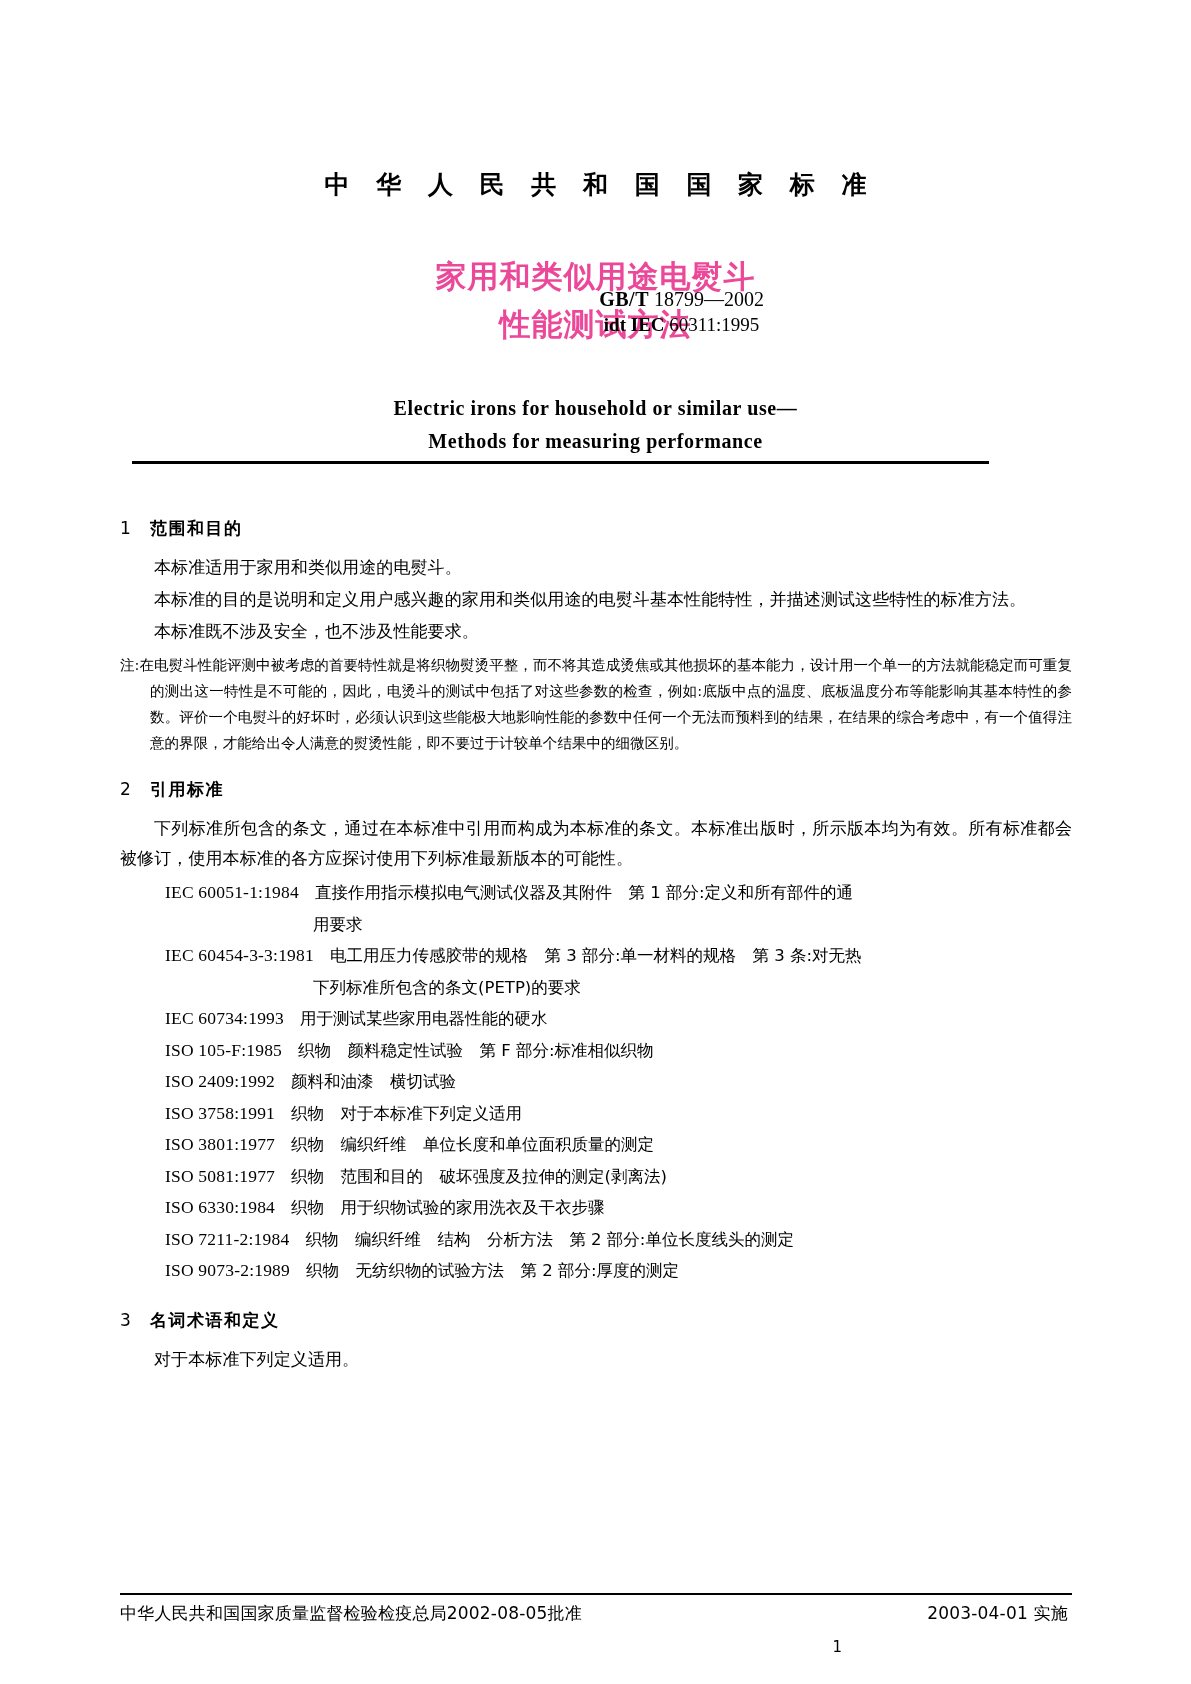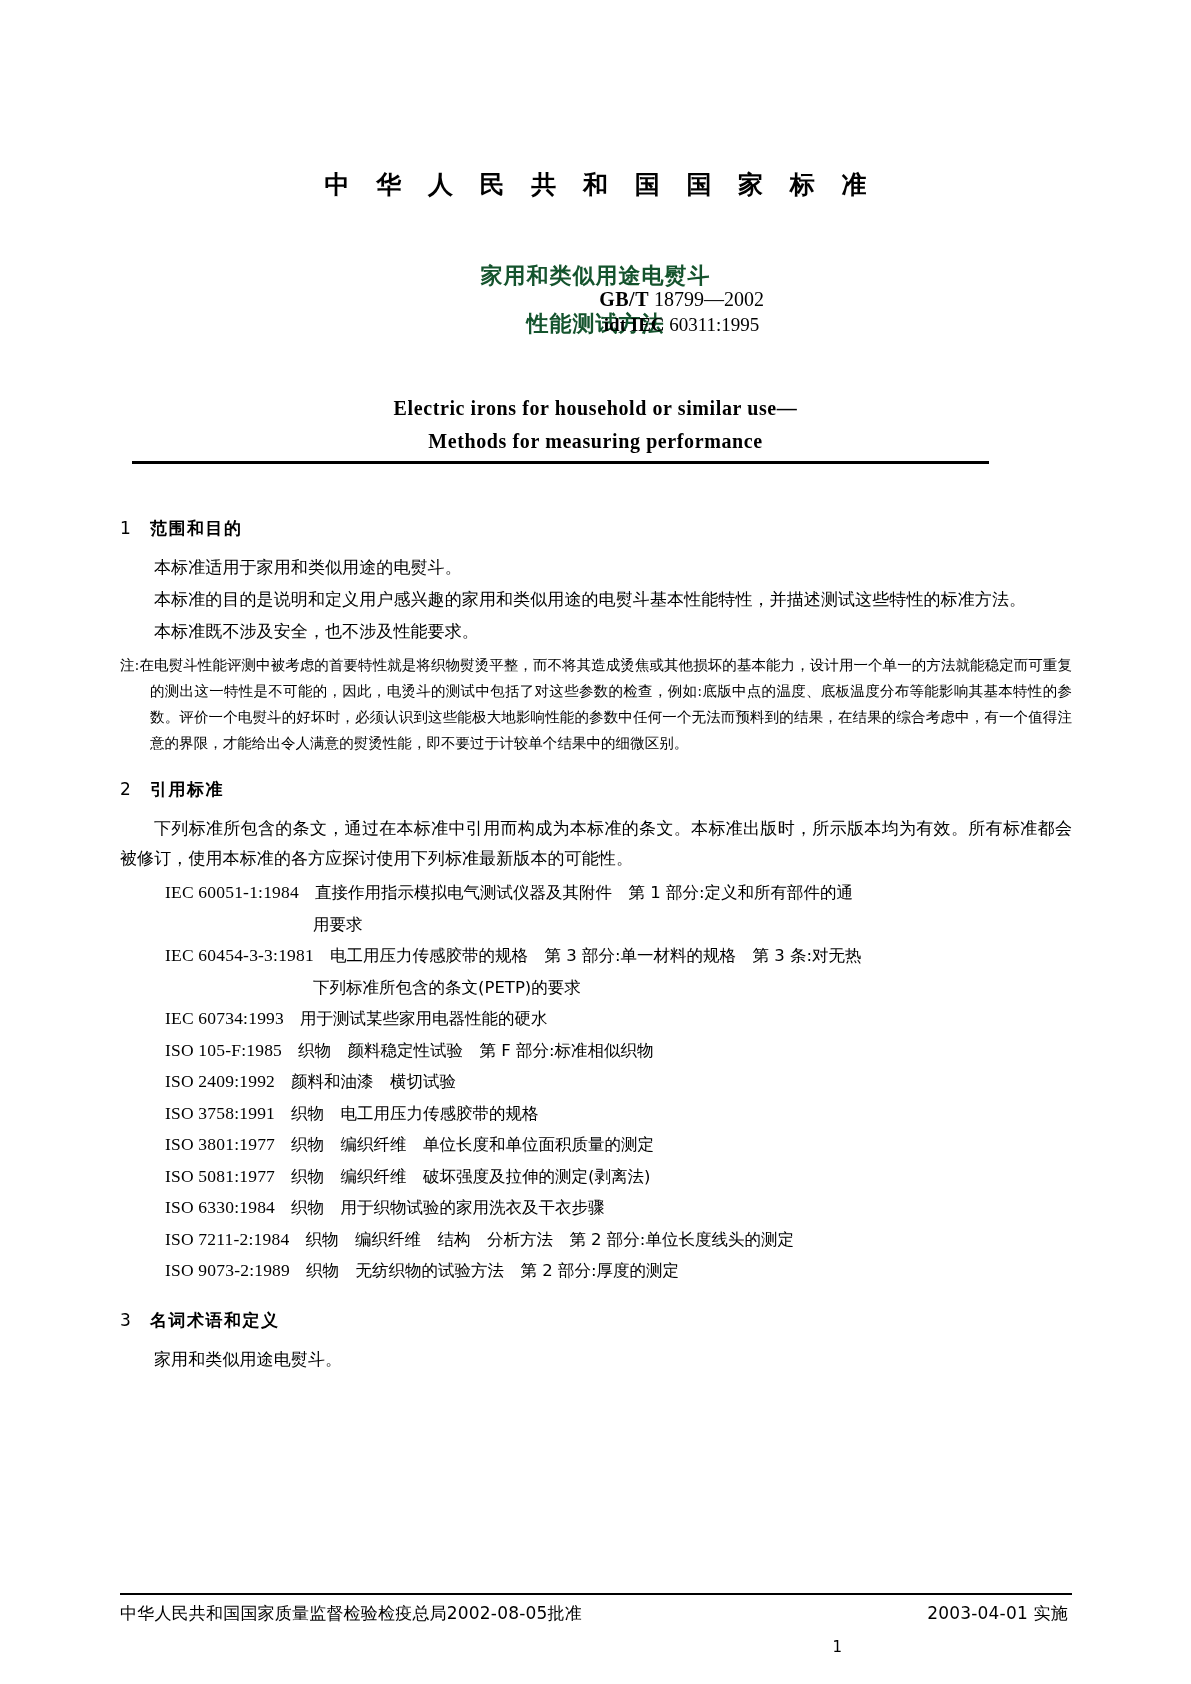--- a/index.html
+++ b/index.html
@@ -44,25 +44,25 @@
   
   .title-block {
     position: absolute;
     left: 0;
     top: 252px;
     width: 1191px;
     text-align: center;
   }
   .cn-title-line {
     font-family: "DejaVu Sans", "Liberation Sans", sans-serif;
-    font-size: 22px;
+    font-size: 31px;
     font-weight: 700;
     letter-spacing: 1px;
     line-height: 48px;
-    color: #14532d;
+    color: #ec4899;
   }
   .en-title {
     margin-top: 44px;
   }
   .en-title-line {
     font-family: "Liberation Serif", "DejaVu Serif", serif;
     font-size: 20px;
     font-weight: 700;
     line-height: 33px;
     letter-spacing: 0.6px;
@@ -251,32 +251,32 @@
       <span class="num">2</span><span class="txt">引用标准</span>
     </div>
     <p class="para">下列标准所包含的条文，通过在本标准中引用而构成为本标准的条文。本标准出版时，所示版本均为有效。所有标准都会被修订，使用本标准的各方应探讨使用下列标准最新版本的可能性。</p>
 
     <div class="ref-list">
       <div class="ref-item"><span class="code">IEC 60051-1:1984</span><span class="gap"></span><span>直接作用指示模拟电气测试仪器及其附件　第 1 部分:定义和所有部件的通</span><span class="cont">用要求</span></div>
       <div class="ref-item"><span class="code">IEC 60454-3-3:1981</span><span class="gap"></span><span>电工用压力传感胶带的规格　第 3 部分:单一材料的规格　第 3 条:对无热</span><span class="cont">下列标准所包含的条文(PETP)的要求</span></div>
       <div class="ref-item"><span class="code">IEC 60734:1993</span><span class="gap"></span><span>用于测试某些家用电器性能的硬水</span></div>
       <div class="ref-item"><span class="code">ISO 105-F:1985</span><span class="gap"></span><span>织物　颜料稳定性试验　第 F 部分:标准相似织物</span></div>
       <div class="ref-item"><span class="code">ISO 2409:1992</span><span class="gap"></span><span>颜料和油漆　横切试验</span></div>
-      <div class="ref-item"><span class="code">ISO 3758:1991</span><span class="gap"></span><span>织物　电工用压力传感胶带的规格</span></div>
+      <div class="ref-item"><span class="code">ISO 3758:1991</span><span class="gap"></span><span>织物　对于本标准下列定义适用</span></div>
       <div class="ref-item"><span class="code">ISO 3801:1977</span><span class="gap"></span><span>织物　编织纤维　单位长度和单位面积质量的测定</span></div>
-      <div class="ref-item"><span class="code">ISO 5081:1977</span><span class="gap"></span><span>织物　编织纤维　破坏强度及拉伸的测定(剥离法)</span></div>
+      <div class="ref-item"><span class="code">ISO 5081:1977</span><span class="gap"></span><span>织物　范围和目的　破坏强度及拉伸的测定(剥离法)</span></div>
       <div class="ref-item"><span class="code">ISO 6330:1984</span><span class="gap"></span><span>织物　用于织物试验的家用洗衣及干衣步骤</span></div>
       <div class="ref-item"><span class="code">ISO 7211-2:1984</span><span class="gap"></span><span>织物　编织纤维　结构　分析方法　第 2 部分:单位长度线头的测定</span></div>
       <div class="ref-item"><span class="code">ISO 9073-2:1989</span><span class="gap"></span><span>织物　无纺织物的试验方法　第 2 部分:厚度的测定</span></div>
     </div>
 
     <div class="sec-heading">
       <span class="num">3</span><span class="txt">名词术语和定义</span>
     </div>
-    <p class="para">家用和类似用途电熨斗。</p>
+    <p class="para">对于本标准下列定义适用。</p>
   </div>
 
   <div class="rule-bottom"></div>
 
   <div class="footer">
     <span class="approve">中华人民共和国国家质量监督检验检疫总局2002-08-05批准</span>
     <span class="effective">2003-04-01 实施</span>
   </div>
   <div class="page-number">1</div>
 

